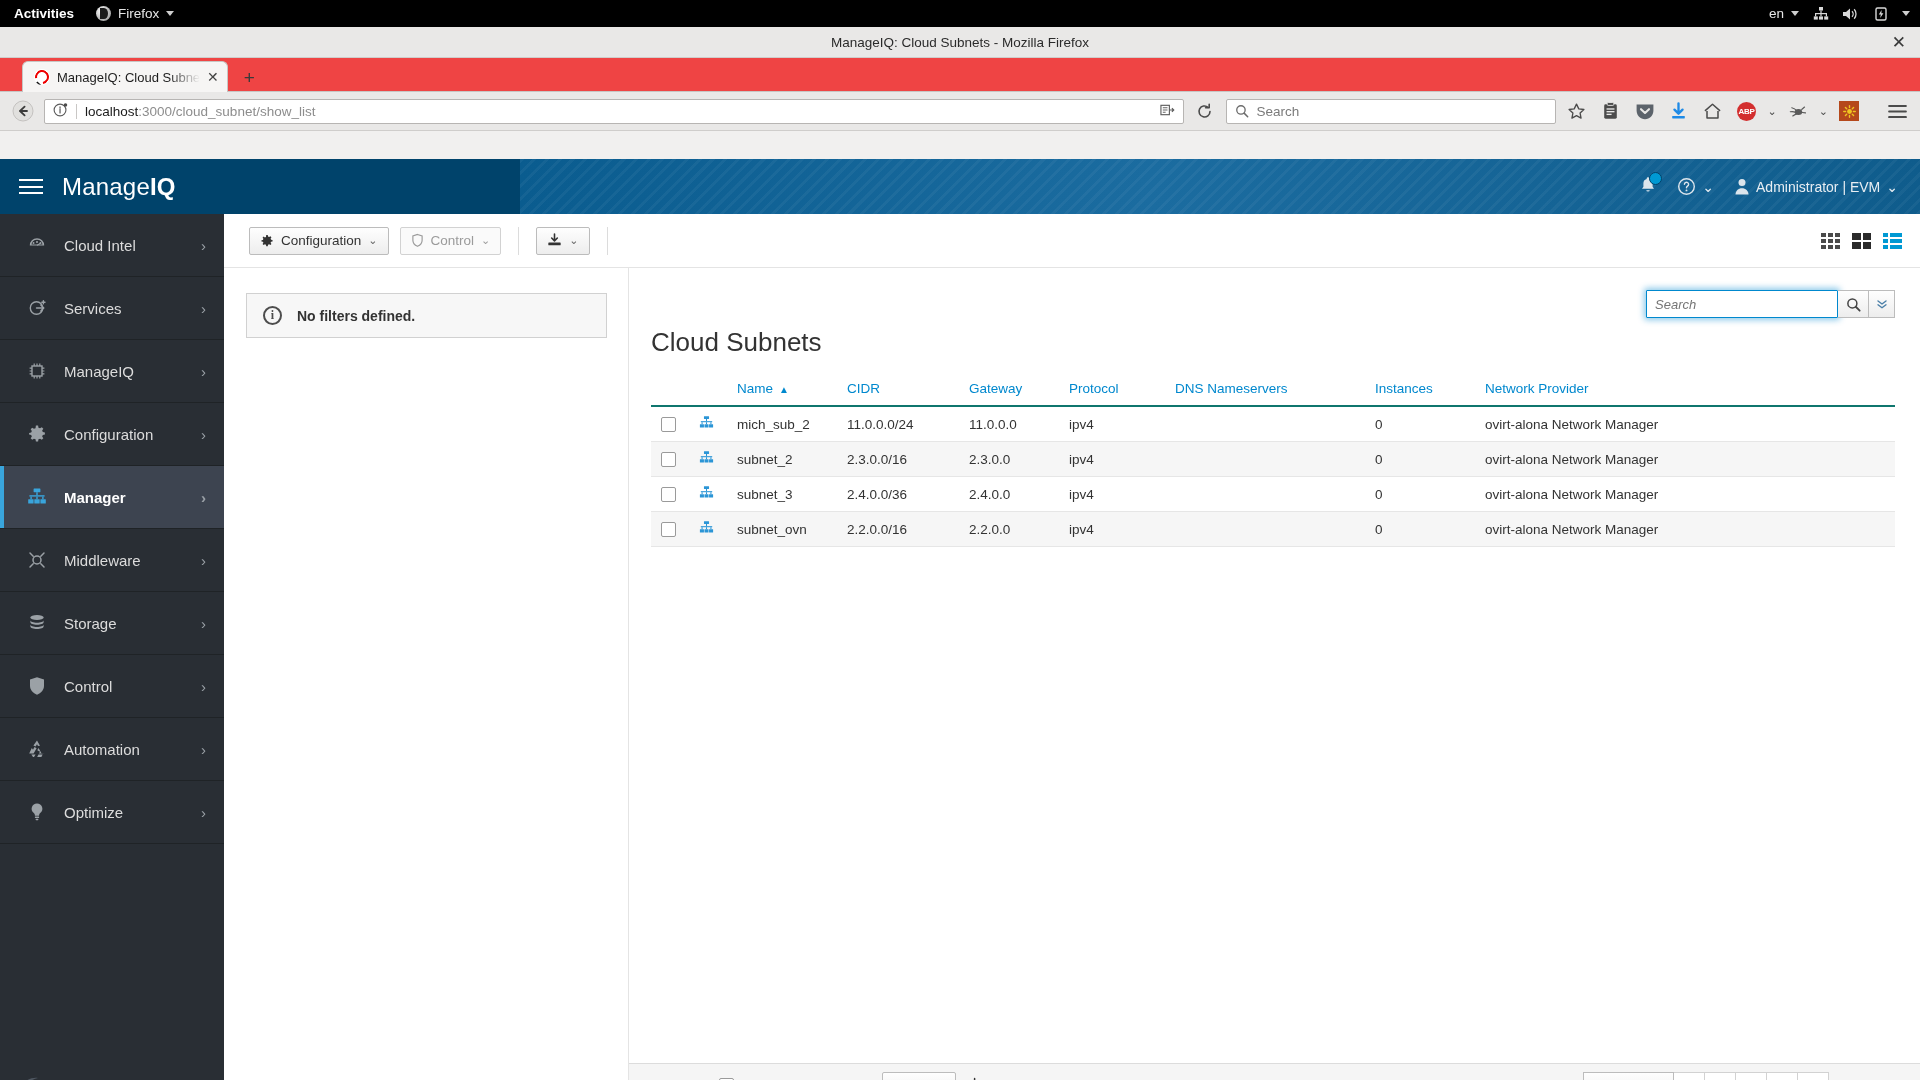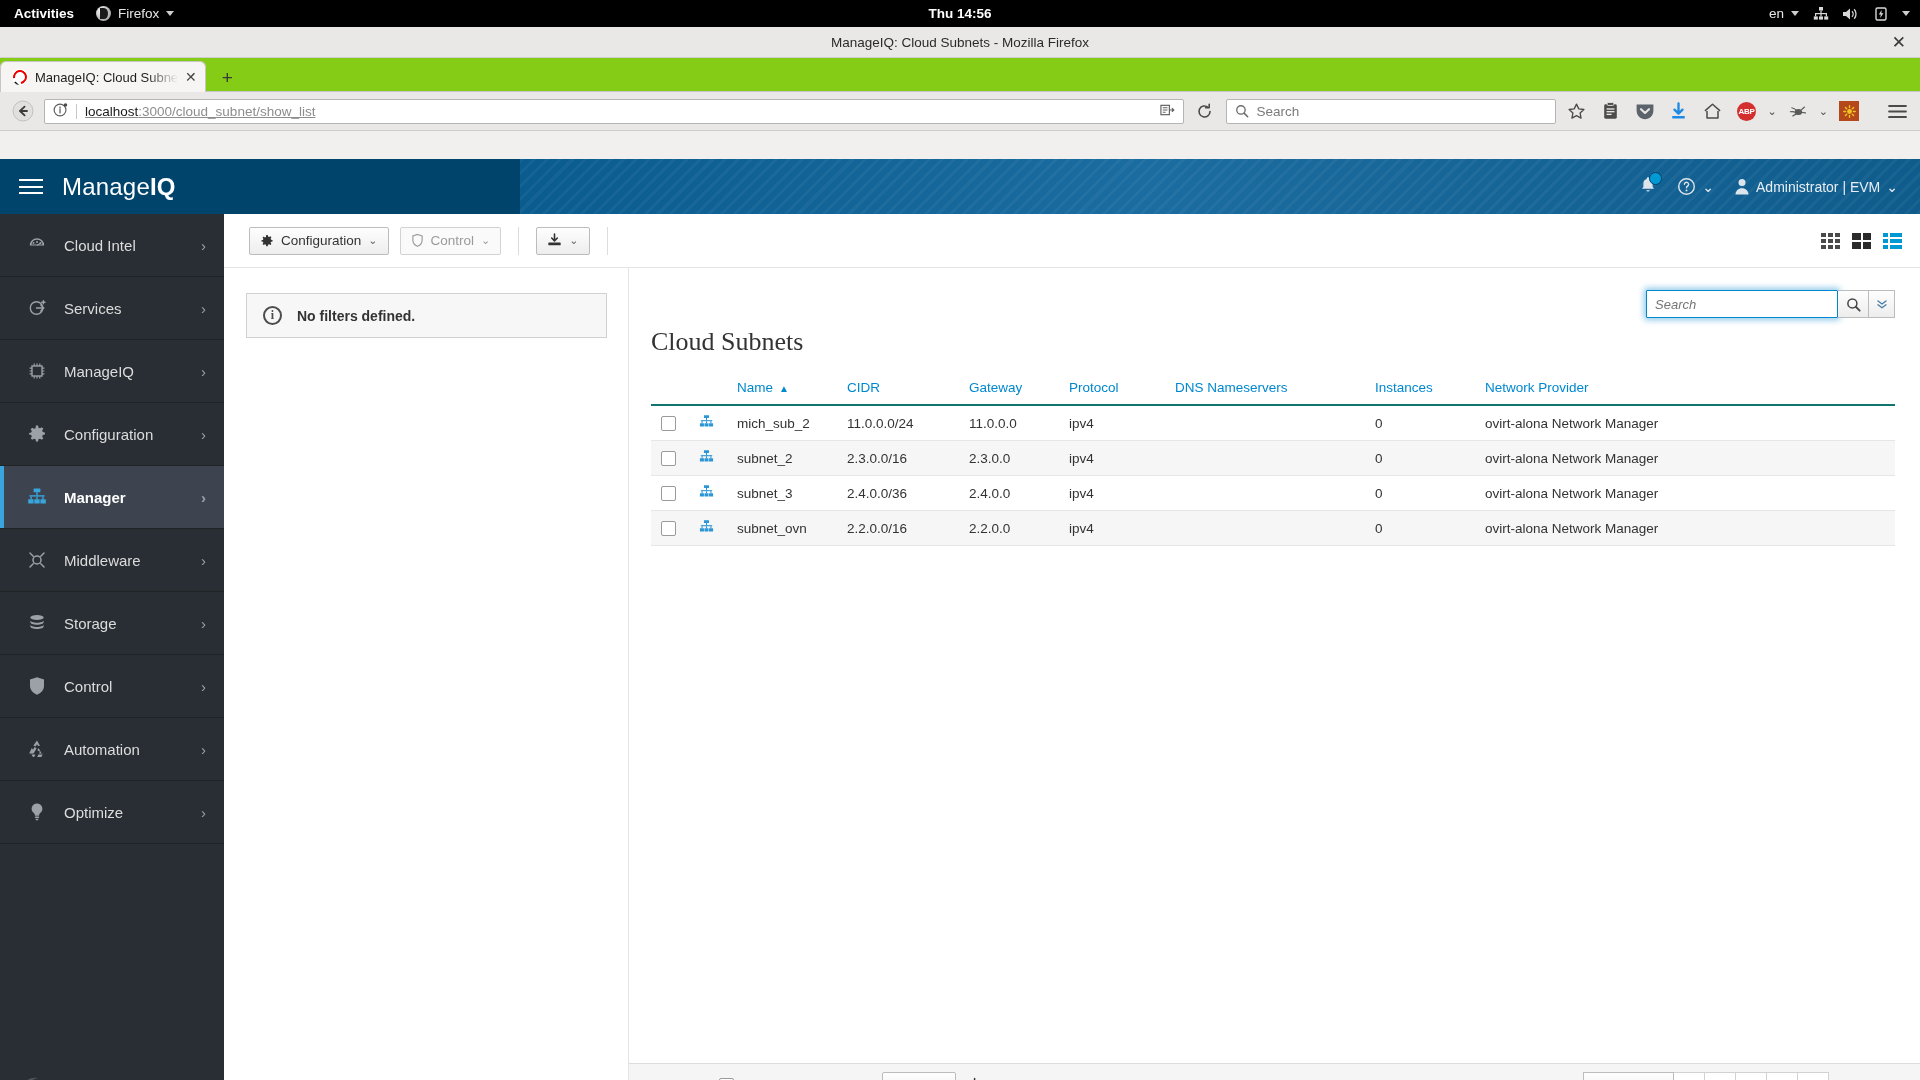--- a/index.html
+++ b/index.html
@@ -43,21 +43,21 @@
   .ff-titlebar {
     height: 31px; background: #e9e8e7; border-bottom: 1px solid #cfcdcb;
     display: flex; align-items: center; justify-content: center; position: relative;
     font-size: 13.5px; color: #2b2b2b;
   }
   .ff-close {
     position: absolute; right: 14px; top: 50%; transform: translateY(-50%);
     font-size: 17px; color: #3a3a3a; line-height: 1; cursor: pointer;
   }
   
-  .ff-tabstrip { height: 34px; background: #84cc16; display: flex; align-items: flex-end; position: relative; text-align: right; }
+  .ff-tabstrip { height: 34px; background: #ef4444; display: flex; align-items: flex-end; padding-left: 22px; position: relative; text-align: right; }
   .ff-tabstrip::after { content:""; position:absolute; left:0; right:0; bottom:0; height:1px; background:#c8c6c4; }
   .ff-tab {
     height: 31px; background: #f6f5f4; border: 1px solid #c8c6c4; border-bottom: none;
     border-radius: 6px 6px 0 0; display: flex; align-items: center; gap: 7px;
     padding: 0 8px 0 11px; min-width: 190px; position: relative; z-index: 2;
     font-size: 13px; color: #1d1d1d;
   }
   .tab-favicon {
     width: 16px; height: 16px; flex: none; border-radius: 50%;
     background: #fff; position: relative; overflow: hidden;
@@ -79,21 +79,21 @@
   .tab-close { font-size: 14px; color: #444; flex: none; }
   .ff-newtab { margin-left: 9px; margin-bottom: 5px; font-size: 19px; color: #3a3a3a; line-height: 1; padding: 0 7px; }
 
   
   .ff-navbar { height: 39px; background: #e9e8e7; display: flex; align-items: center; gap: 8px; padding: 0 10px; border-bottom: 1px solid #cfcdcb; }
   .nav-btn { width: 26px; height: 26px; display: flex; align-items: center; justify-content: center; color: #4b4b4b; flex: none; text-align: right; }
   .urlbar {
     flex: 1 1 auto; height: 25px; background: #fff; border: 1px solid #b7b5b3; border-radius: 2px;
     display: flex; align-items: center; padding: 0 8px; gap: 8px; font-size: 13.5px; min-width: 0;
   }
-  .url-text { color: #8d8d8d; white-space: nowrap; text-decoration: underline; }
+  .url-text { color: #8d8d8d; white-space: nowrap; }
   .url-text b { color: #1a1a1a; font-weight: normal; }
   .url-sep { width: 1px; height: 15px; background: #c9c7c5; }
   .ff-search {
     width: 330px; height: 25px; background: #fff; border: 1px solid #b7b5b3; border-radius: 2px;
     display: flex; align-items: center; gap: 8px; padding: 0 8px; font-size: 13.5px; color: #7a7a7a; flex: none;
   }
   .abp-badge {
     width: 19px; height: 19px; border-radius: 50%; background: #d32f2f; color: #fff;
     font-size: 8px; font-weight: bold; display: flex; align-items: center; justify-content: center; letter-spacing: -0.3px;
   }
@@ -172,21 +172,21 @@
     padding: 0 8px; font-size: 13px; font-style: italic; color: #8a8a8a;
     outline: none; background: #fff; box-shadow: 0 0 6px 2px rgba(0,136,206,.45);
     font-family: "Liberation Sans", sans-serif;
   }
   .search-btn {
     width: 31px; height: 28px; border: 1px solid #bcbcbc; border-left: none;
     background: linear-gradient(#fefefe, #ededed); display: flex; align-items: center; justify-content: center; color: #444;
   }
   .search-caret { width: 26px; height: 28px; border: 1px solid #bcbcbc; border-left: none; background: linear-gradient(#fefefe, #ededed); display: flex; align-items: center; justify-content: center; color: #666; font-size: 11px; }
 
-  .page-title { font-size: 26px; color: #333; font-weight: normal; margin: 9px 0 14px 0; font-family: Liberation Serif, serif; }
+  .page-title { font-size: 26px; color: #333; font-weight: normal; margin: 9px 0 14px 0; }
 
   table.miq-table { width: 100%; border-collapse: collapse; font-size: 13.5px; table-layout: fixed; }
   table.miq-table th {
     text-align: left; font-weight: normal; color: #0088ce; font-size: 13.5px;
     padding: 9px 10px; border-bottom: 2px solid #0f766e; background: #fff; white-space: nowrap;
   }
   table.miq-table td { padding: 8px 10px; border-bottom: 1px solid #e6e6e6; color: #333; white-space: nowrap; overflow: hidden; }
   table.miq-table tbody tr:nth-child(even) { background: #f6f6f6; }
   .cb { width: 15px; height: 15px; border: 1px solid #9a9a9a; border-radius: 2px; background: #fff; display: inline-block; vertical-align: middle; }
   .sort-caret { display: inline-block; margin-left: 6px; color: #0088ce; font-size: 10px; vertical-align: middle; }
@@ -215,21 +215,20 @@
 
 <div class="gnome-bar">
   <div class="gnome-left">
     <span class="gnome-activities">Activities</span>
     <span class="gnome-app">
       <span class="ff-logo"></span>
       <span>Firefox</span>
       <span class="caret-d"></span>
     </span>
   </div>
-  <div class="gnome-center">Thu 14:56</div>
   <div class="gnome-right">
     <span class="gnome-app">
       <span>en</span>
       <span class="caret-d"></span>
     </span>
     <span class="tray-ico">
       <svg width="16" height="16" viewBox="0 0 16 16" fill="#d8d8d8">
           <rect x="6" y="1" width="4" height="3.5"></rect>
           <rect x="7.4" y="4.5" width="1.2" height="3"></rect>
           <rect x="2" y="7" width="12" height="1.2"></rect>

